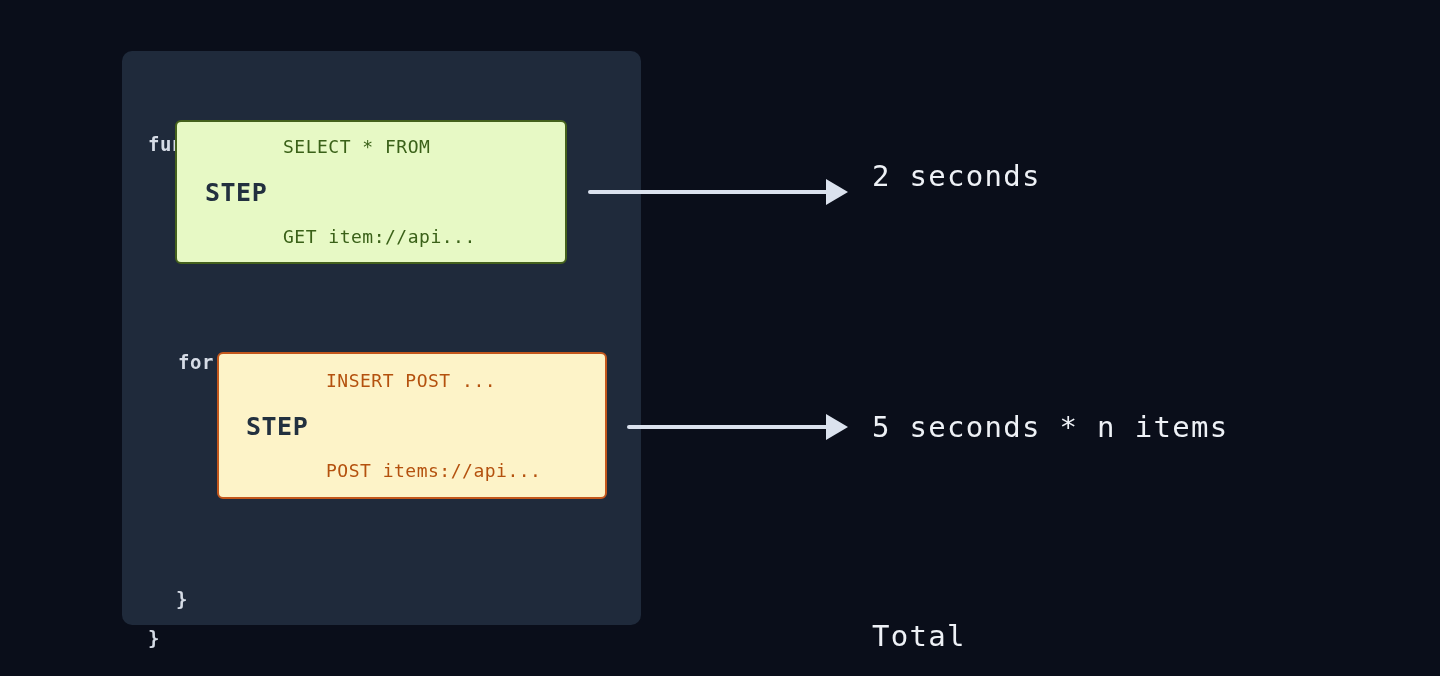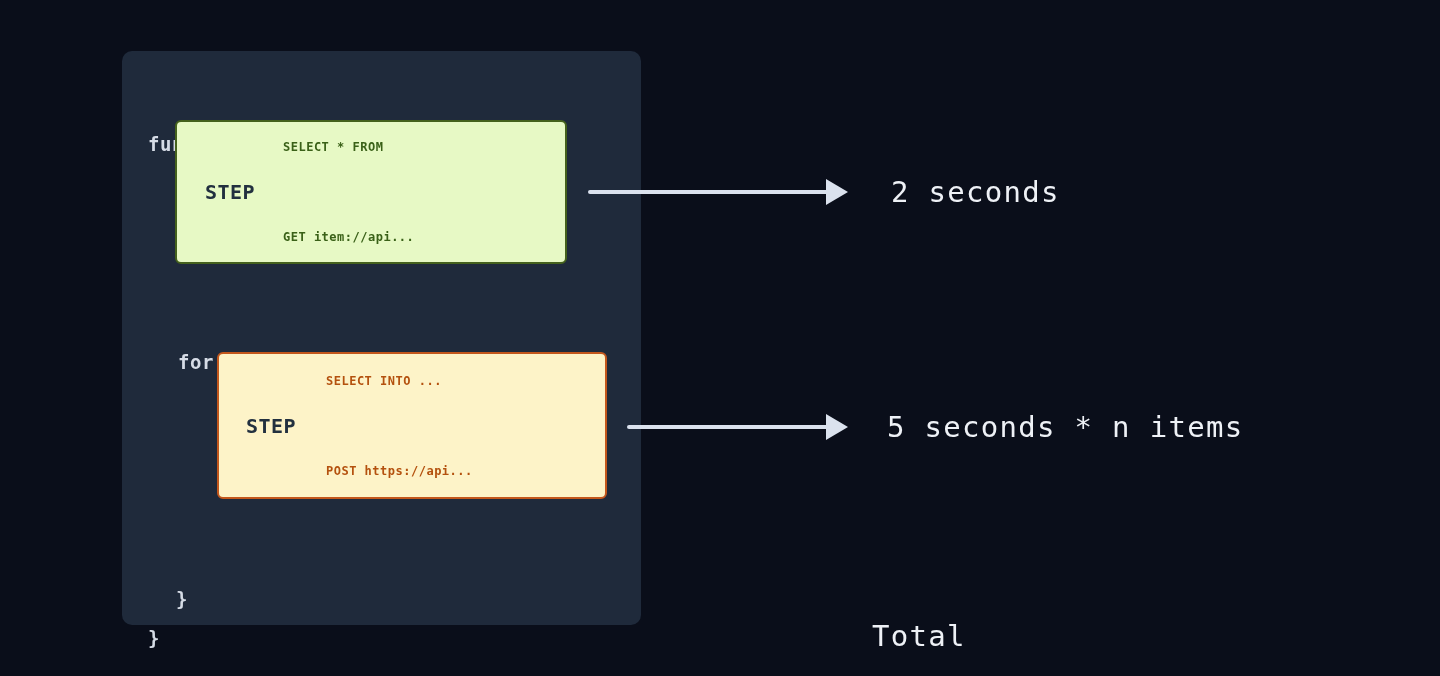--- a/index.html
+++ b/index.html
@@ -60,33 +60,33 @@
   .step-box.yellow {
     left: 95px; top: 301px;
     width: 390px; height: 147px;
     background: var(--yellow-box-bg);
     border: 2px solid var(--yellow-box-border);
   }
   .step-label {
     position: absolute;
     top: 50%;
     transform: translateY(-50%);
-    font-size: 20px;
+    font-size: 25px;
     font-weight: bold;
     letter-spacing: 0.5px;
     color: var(--step-label);
   }
   .green .step-label  { left: 28px; }
   .yellow .step-label { left: 27px; }
   .step-lines {
     position: absolute;
     top: 50%;
     transform: translateY(-50%);
-    font-size: 12px;
-    font-weight: bold;
+    font-size: 18px;
+    font-weight: normal;
     letter-spacing: 0.5px;
     line-height: 30px;
     white-space: pre;
   }
   .green .step-lines  { left: 106px; color: var(--green-text); }
   .yellow .step-lines { left: 107px; color: var(--yellow-text); }
 
   .arrow { position: absolute; }
   .arrow .shaft {
     position: absolute;
@@ -108,22 +108,22 @@
   .arrow2 .shaft { left: 0; top: 11px; width: 201px; }
   .arrow2 .head  { left: 199px; top: 0; }
 
   .annotation {
     position: absolute;
     font-size: 29px;
     letter-spacing: 1.3px;
     color: var(--annotation-text);
     white-space: pre;
   }
-  .ann1 { left: 872px; top: 175px; margin-left: 19px; }
-  .ann2 { left: 872px; top: 410px; margin-left: 15px; }
+  .ann1 { left: 872px; top: 159px; }
+  .ann2 { left: 872px; top: 410px; }
   .total {
     position: absolute;
     left: 872px; top: 534px;
     font-size: 29px;
     letter-spacing: 1.3px;
     line-height: 41px;
     color: var(--annotation-text);
     white-space: pre;
   }
 </style>
@@ -141,22 +141,22 @@
         <div>SELECT * FROM</div>
         <div>GET item://api...</div>
       </div>
     </div>
 
     <div class="code-line code-for">for (let item of items) {</div>
 
     <div class="step-box yellow">
       <span class="step-label">STEP</span>
       <div class="step-lines">
-        <div>SELECT INTO ...</div>
-        <div>POST https://api...</div>
+        <div>INSERT POST ...</div>
+        <div>POST items://api...</div>
       </div>
     </div>
 
     <div class="code-line code-close1">}</div>
     <div class="code-line code-close2">}</div>
   </div>
 
   <div class="arrow arrow1">
     <div class="shaft"></div>
     <div class="head"></div>

